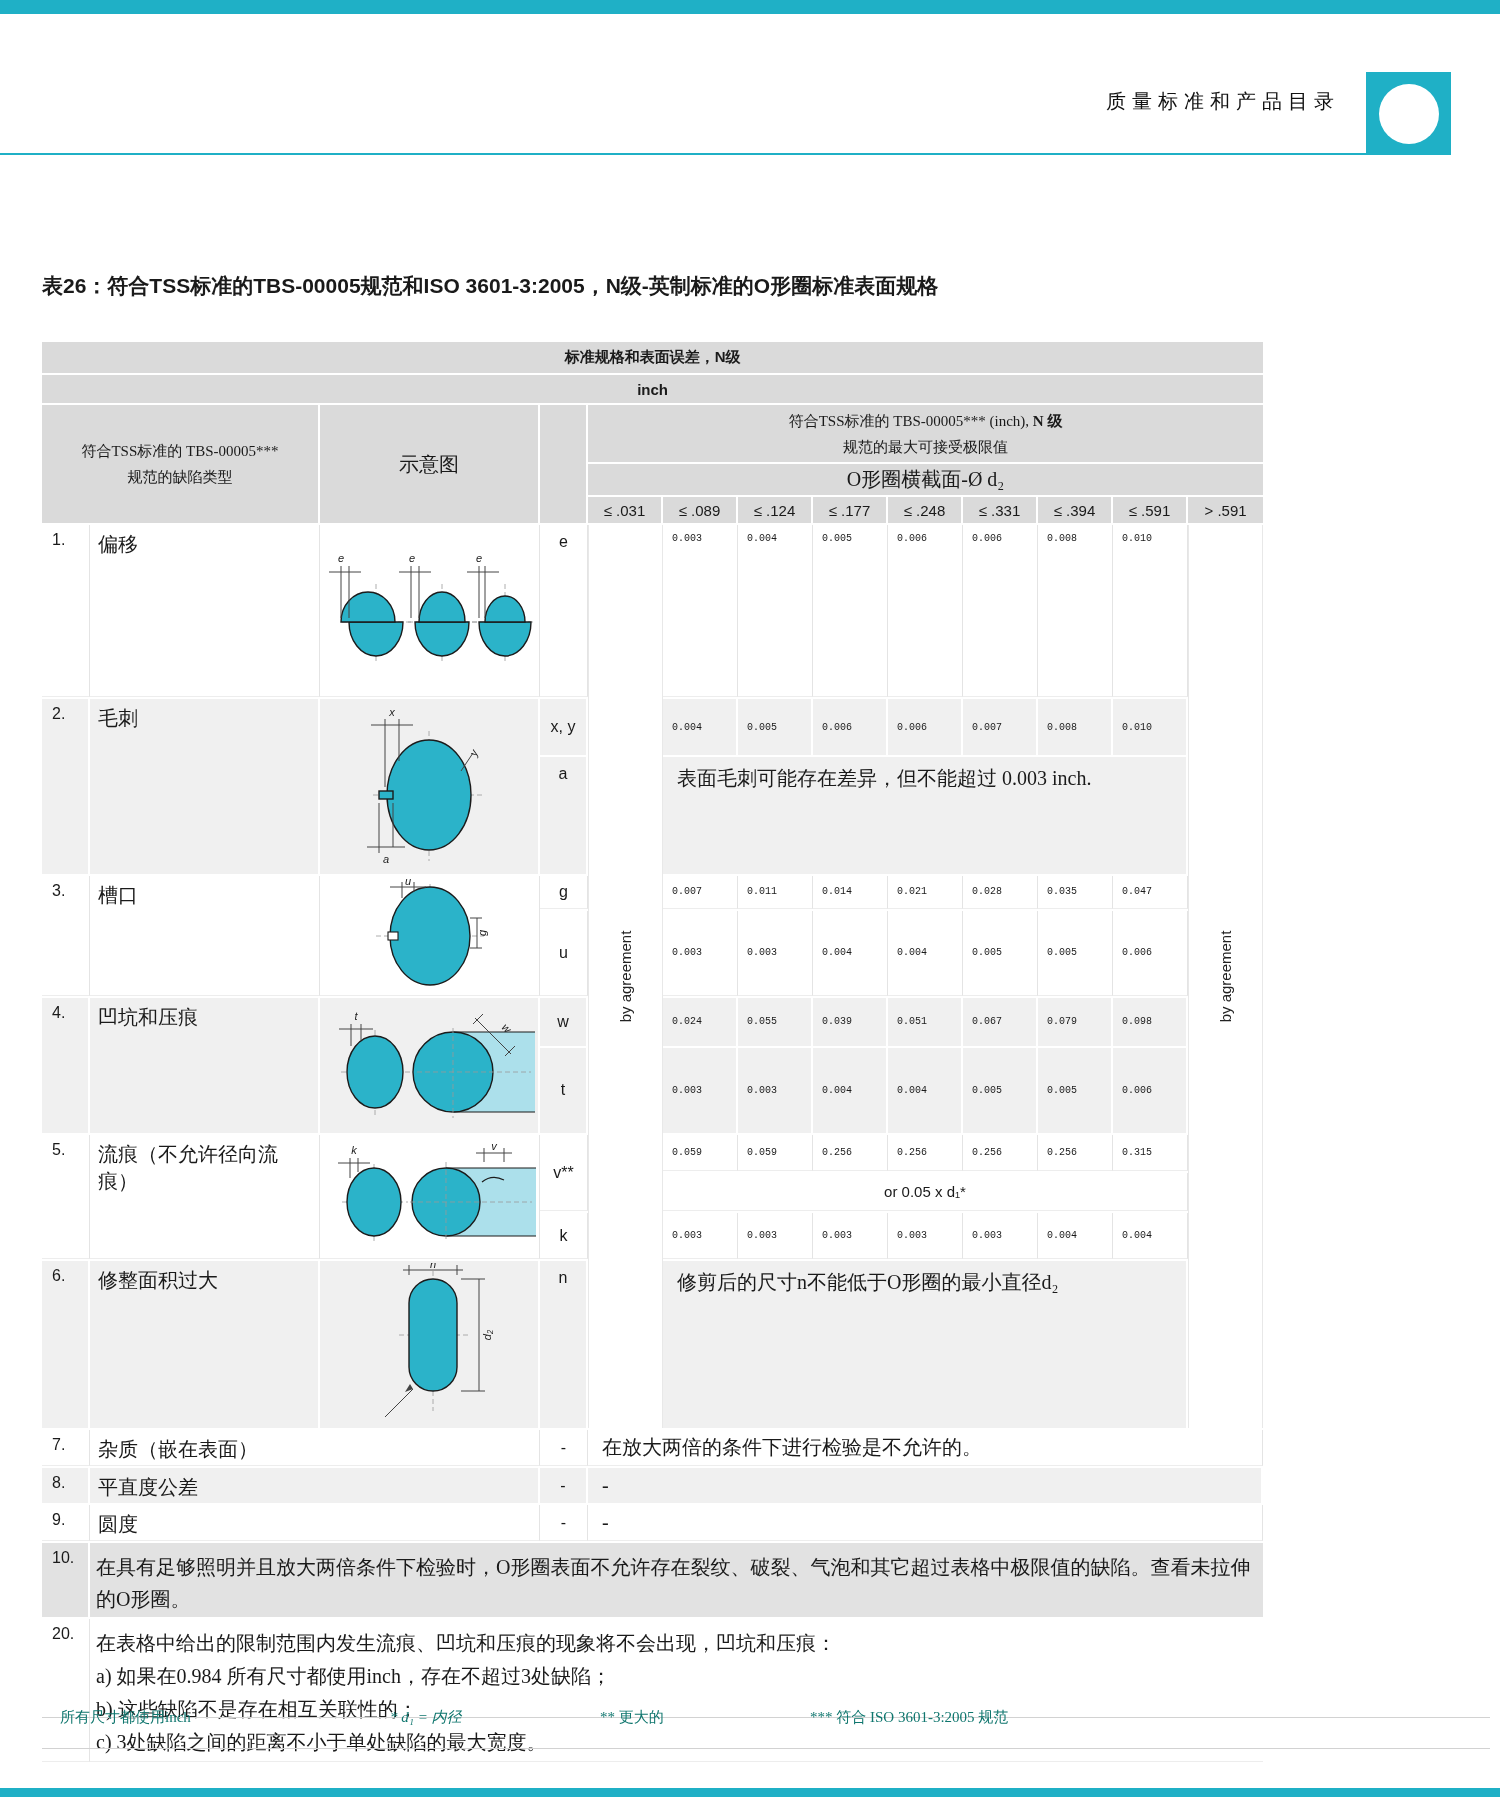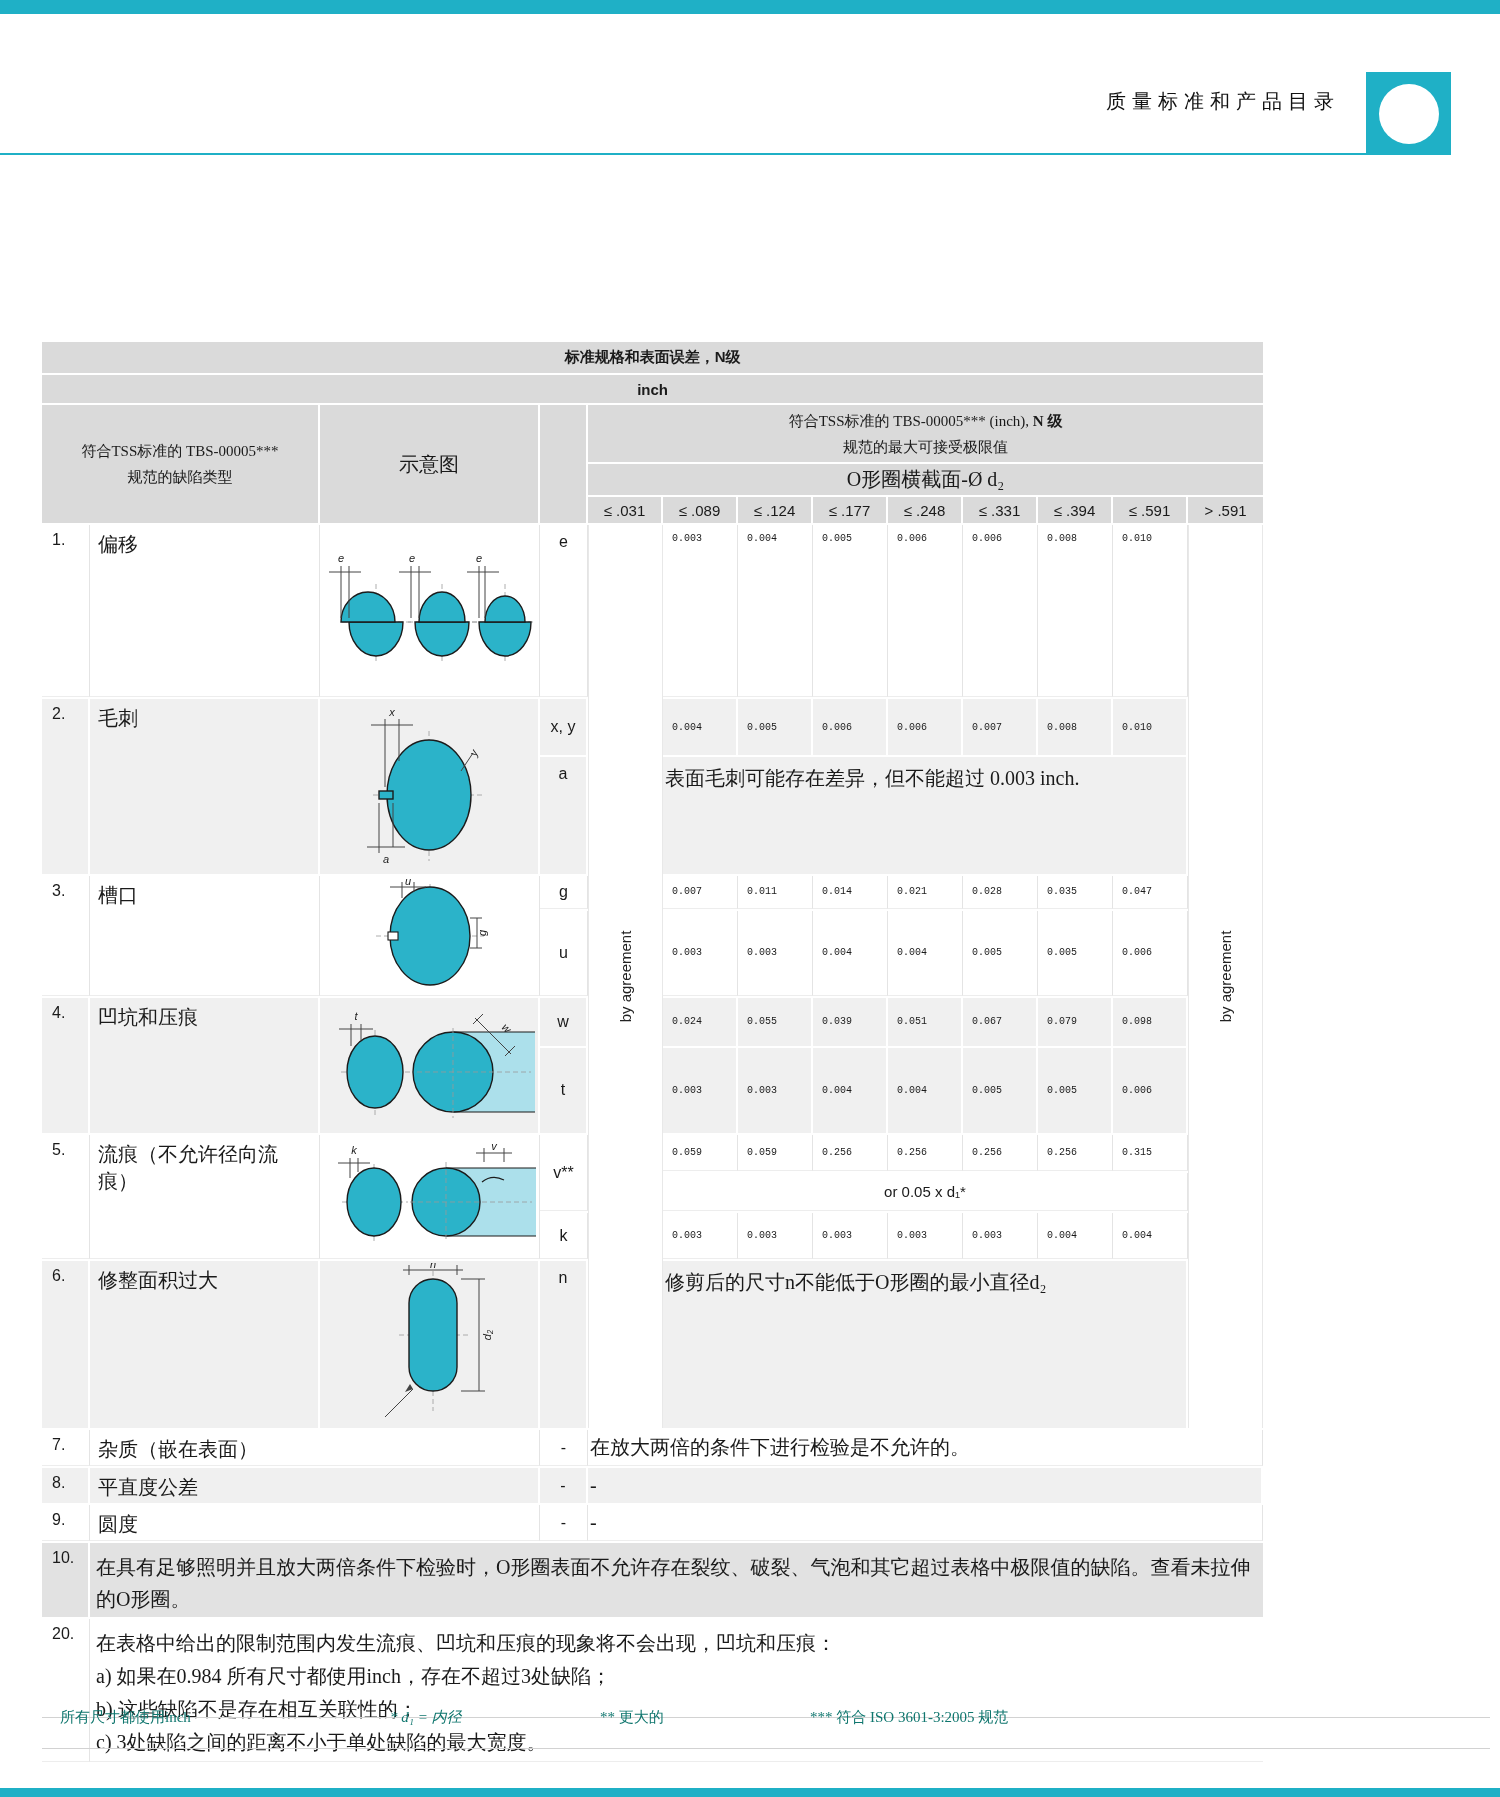--- a/index.html
+++ b/index.html
@@ -26,21 +26,21 @@
   td.w{background:#ffffff;border-right:1px solid #e4e4e4;border-bottom:1px solid #ededed;}
   td.ba{background:#ffffff;border-right:1px solid #e8e8e8;border-left:1px solid #e8e8e8;text-align:center;vertical-align:middle;}
   td.noR{border-right:none;}
   .bold{font-weight:bold;}
   .cn{font-family:"Liberation Serif",serif;font-size:20px;}
   .num-cell{vertical-align:top;padding-top:6px;padding-left:10px;font-size:16px;}
   .type-cell{vertical-align:top;padding-top:6px;padding-left:8px;}
   .letter-cell{text-align:center;font-size:16px;}
   .vtop{vertical-align:top;padding-top:8px;}
   .val{font-size:10px;padding-left:9px;font-family:Liberation Mono, monospace;}
-  .span-note{padding-left:2px;}
+  .span-note{padding-left:14px;}
   .center{text-align:center;}
   .rot{display:flex;align-items:center;justify-content:center;height:100%;}
   .rot span{transform:rotate(-90deg);white-space:nowrap;font-size:15px;color:#222;display:block;}
   .hdr-two-line{line-height:26px;font-size:15px;}
   .sizes-cell{font-size:15px;}
   .diagram-cell{text-align:center;vertical-align:middle;padding:2px;}
   .foot-rule{position:absolute;left:42px;width:1448px;height:1px;background:#d2d2d2;}
   .footnote{position:absolute;top:1708px;font-family:"Liberation Serif",serif;font-size:15px;color:#0f766e;}
   svg .dim{stroke:#444;stroke-width:1;fill:none;}
   svg .cross{stroke:#9a9a9a;stroke-width:0.8;stroke-dasharray:5 3;fill:none;}
@@ -55,20 +55,21 @@
 <div class="page">
 
   <div class="accent-bar topbar"></div>
 
   <div class="catalog-label cn">质量标准和产品目录</div>
   <div class="logo-box">
     <div class="logo-circle"></div>
   </div>
   <div class="header-rule"></div>
 
+  <div class="doc-title">表26：符合TSS标准的TBS-00005规范和ISO 3601-3:2005，N级-英制标准的O形圈标准表面规格</div>
 
   <div class="spec-table-wrap">
     <table class="spec">
       <colgroup>
         <col style="width:48px">
           <col style="width:230px">
           <col style="width:220px">
           <col style="width:48px">
         <col style="width:75px">
           <col style="width:75px">

